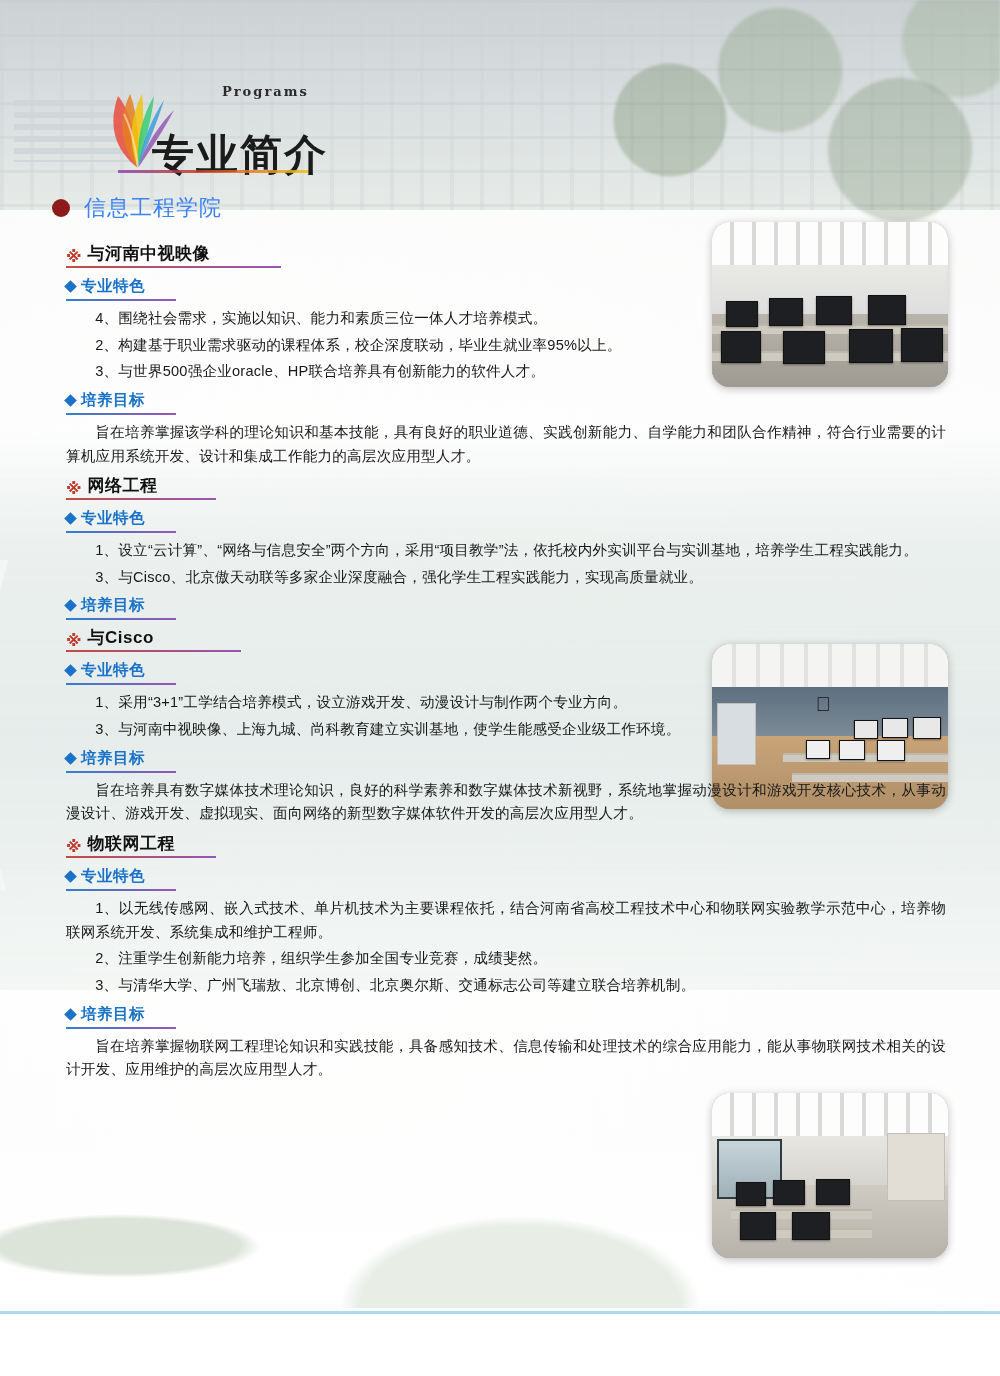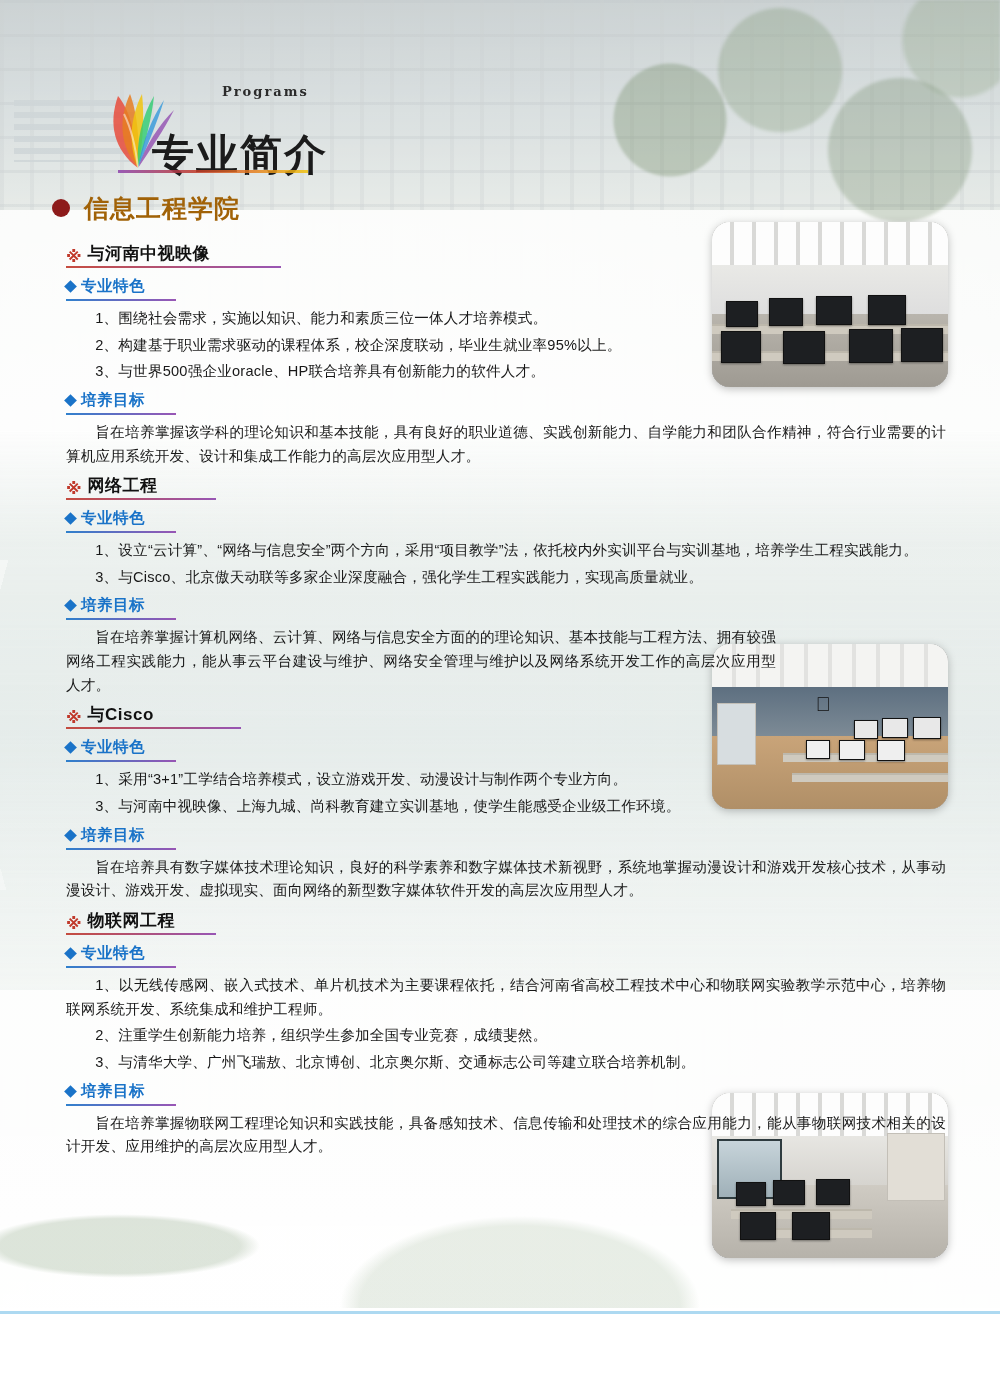--- a/index.html
+++ b/index.html
@@ -100,21 +100,21 @@
 
   
   .college{
     position:absolute;left:52px;top:186px;width:600px;height:44px;
     display:flex;align-items:center;gap:14px;
   }
   .college-dot{
     width:18px;height:18px;border-radius:50%;background:#8d1b1b;flex:0 0 auto;
   }
   .college-name{
-    font-size:25px;font-weight:700;color:#a16207;letter-spacing:1px;
+    font-size:22px;font-weight:400;color:#3b82f6;letter-spacing:1px;
     font-family:"DejaVu Sans","Liberation Sans",sans-serif;
   }
 
   
   .content{
     position:absolute;left:66px;top:236px;width:880px;
   }
   .major{margin-bottom:2px;}
   .major-head{
     display:flex;align-items:flex-end;gap:6px;
@@ -297,21 +297,21 @@
       <span class="major-mark">※</span>
       <span class="major-name">与河南中视映像</span>
     </div>
     <div class="major-rule"></div>
 
     <div class="sub-head">
       <span class="diamond"></span>
       <span class="sub-name">专业特色</span>
     </div>
     <div class="sub-rule"></div>
-    <p class="body ind w-short">1、围绕社会需求，实施以知识、能力和素质三位一体人才培养模式。</p>
+    <p class="body ind w-short">4、围绕社会需求，实施以知识、能力和素质三位一体人才培养模式。</p>
     <p class="body ind w-short">2、构建基于职业需求驱动的课程体系，校企深度联动，毕业生就业率95%以上。</p>
     <p class="body ind w-short">3、与世界500强企业oracle、HP联合培养具有创新能力的软件人才。</p>
 
     <div class="sub-head">
       <span class="diamond"></span>
       <span class="sub-name">培养目标</span>
     </div>
     <div class="sub-rule"></div>
     <p class="body ind w-full">旨在培养掌握该学科的理论知识和基本技能，具有良好的职业道德、实践创新能力、自学能力和团队合作精神，符合行业需要的计算机应用系统开发、设计和集成工作能力的高层次应用型人才。</p>
   </div>
@@ -329,21 +329,20 @@
     </div>
     <div class="sub-rule"></div>
     <p class="body ind w-full">1、设立“云计算”、“网络与信息安全”两个方向，采用“项目教学”法，依托校内外实训平台与实训基地，培养学生工程实践能力。</p>
     <p class="body ind w-full">3、与Cisco、北京傲天动联等多家企业深度融合，强化学生工程实践能力，实现高质量就业。</p>
 
     <div class="sub-head">
       <span class="diamond"></span>
       <span class="sub-name">培养目标</span>
     </div>
     <div class="sub-rule"></div>
-    <p class="body ind w-mid">旨在培养掌握计算机网络、云计算、网络与信息安全方面的的理论知识、基本技能与工程方法、拥有较强网络工程实践能力，能从事云平台建设与维护、网络安全管理与维护以及网络系统开发工作的高层次应用型人才。</p>
   </div>
 
   <div class="major">
     <div class="major-head">
       <span class="major-mark">※</span>
       <span class="major-name">与Cisco</span>
     </div>
     <div class="major-rule" style="width:175px;"></div>
 
     <div class="sub-head">

